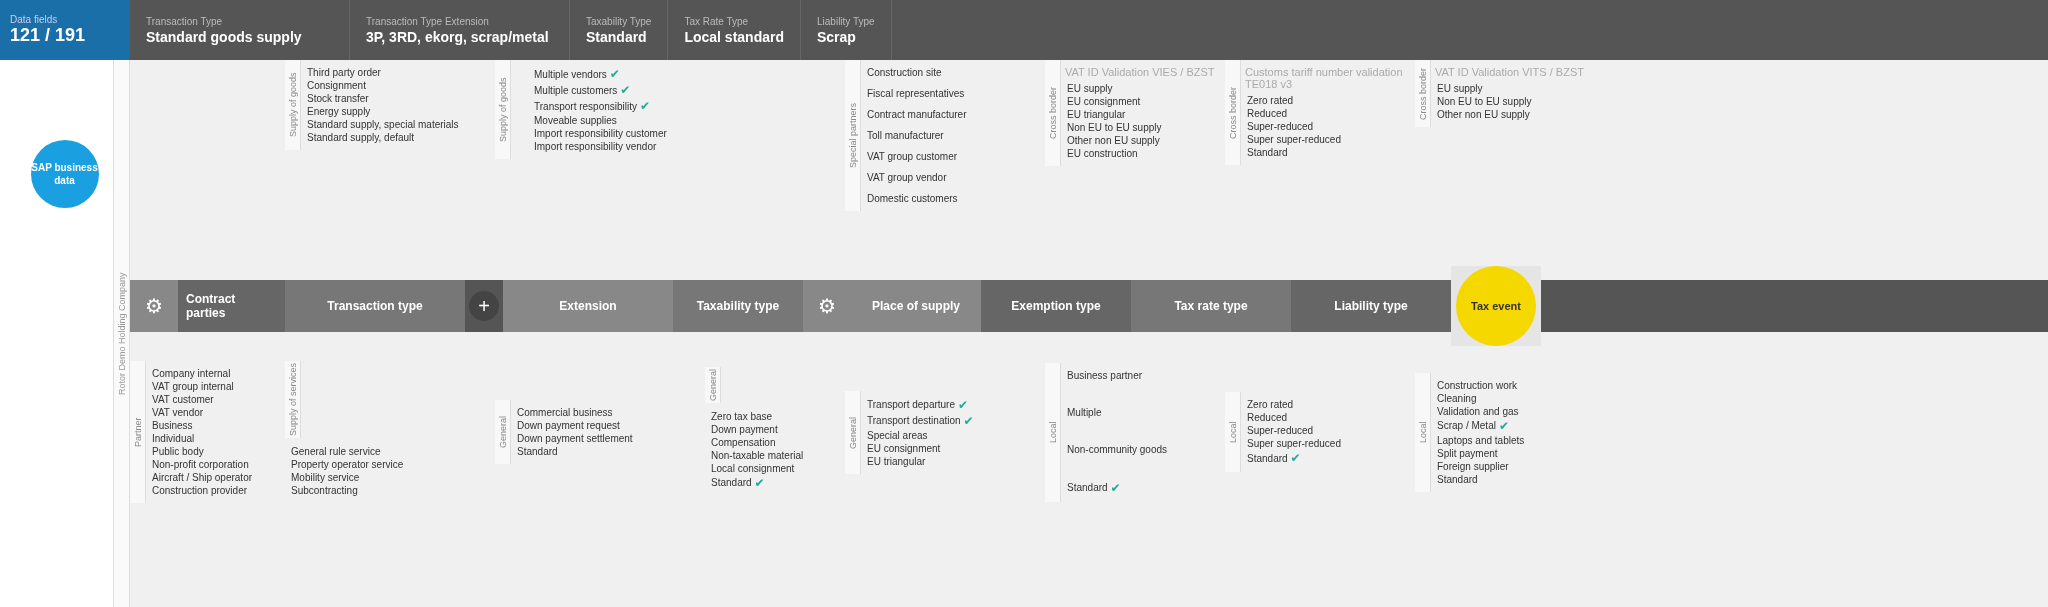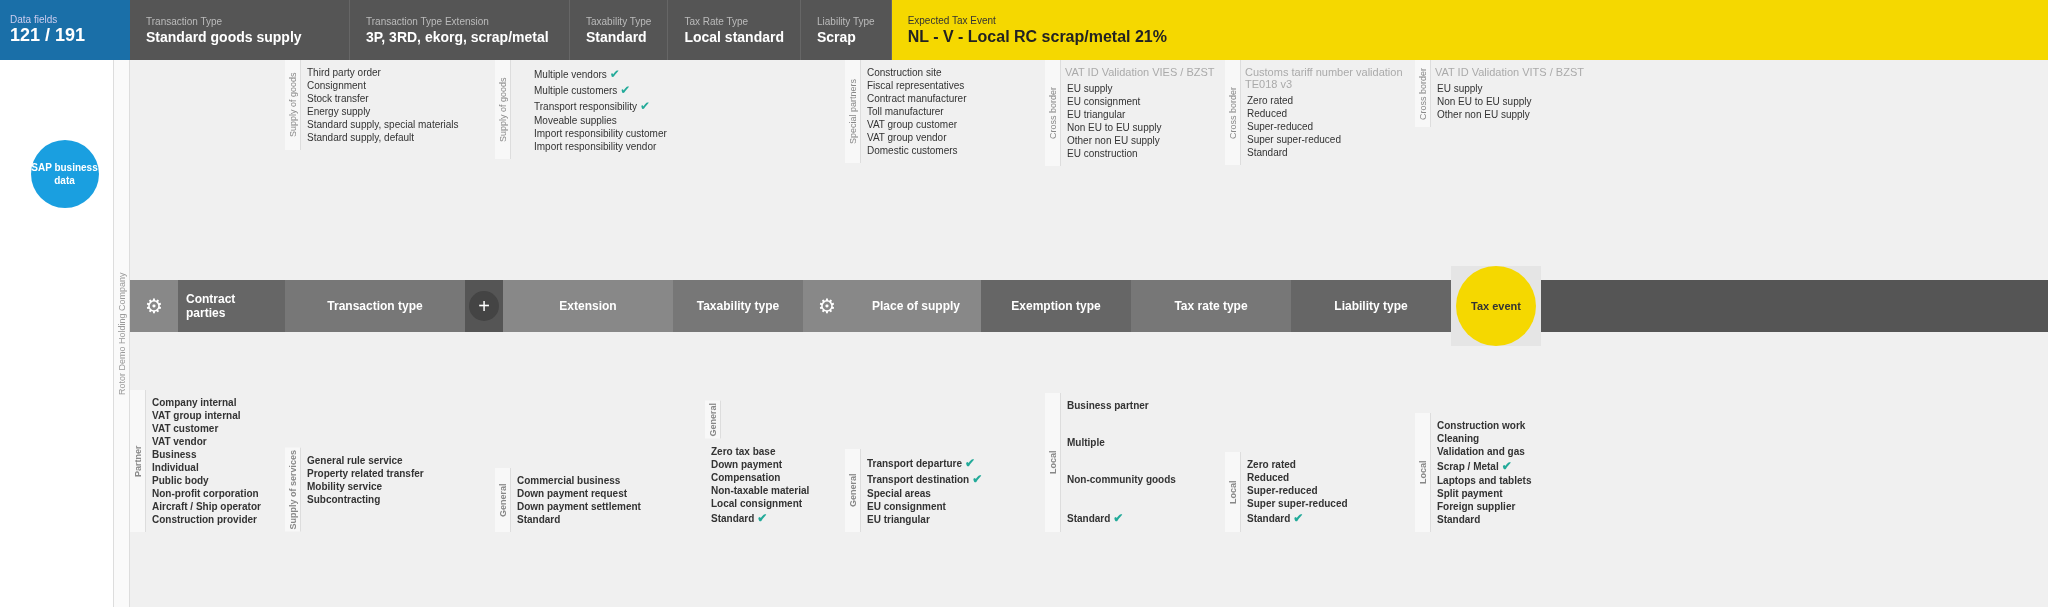--- a/index.html
+++ b/index.html
@@ -124,22 +124,21 @@
     .top-area-row {
       display: flex;
       flex-direction: row;
       height: 220px;
       align-items: flex-start;
     }
     .bottom-area-row {
       display: flex;
       flex-direction: row;
       min-height: 200px;
-      align-items: flex-end;
-      font-weight: bold;
+      align-items: center;
     }
 
     .v-section-label {
       writing-mode: vertical-rl;
       transform: rotate(180deg);
       font-size: 9px;
       color: #888;
       white-space: nowrap;
       padding: 2px;
       border-left: 1px solid #ddd;
@@ -239,24 +238,20 @@
       <span class="value">Standard</span>
     </div>
     <div class="top-bar-section">
       <span class="label">Tax Rate Type</span>
       <span class="value">Local standard</span>
     </div>
     <div class="top-bar-section">
       <span class="label">Liability Type</span>
       <span class="value">Scrap</span>
     </div>
-    <div class="top-bar-expected">
-      <span class="label">Expected Tax Event</span>
-      <span class="value">NL - V - Local RC scrap/metal 21%</span>
-    </div>
   </div>
 
   <div class="main-area">
 
     <div class="left-sidebar">
       <div class="vertical-label">Rotor Demo Holding Company</div>
       <div class="sap-circle">
         <span>SAP business data</span>
       </div>
     </div>
@@ -289,21 +284,21 @@
               <div class="list-item">Moveable supplies</div>
               <div class="list-item">Import responsibility customer</div>
               <div class="list-item">Import responsibility vendor</div>
             </div>
           </div>
 
           <div style="width:140px; flex-shrink:0;"></div>
 
           <div style="display:flex; flex-direction:row; width:200px; flex-shrink:0;">
             <div class="v-section-label">Special partners</div>
-            <div style="display:flex; flex-direction:column; padding:6px 4px;">
+            <div style="display:flex; flex-direction:column; padding:6px 4px;gap:8px;">
               <div class="list-item">Construction site</div>
               <div class="list-item">Fiscal representatives</div>
               <div class="list-item">Contract manufacturer</div>
               <div class="list-item">Toll manufacturer</div>
               <div class="list-item">VAT group customer</div>
               <div class="list-item">VAT group vendor</div>
               <div class="list-item">Domestic customers</div>
             </div>
           </div>
 
@@ -403,25 +398,25 @@
               <div class="list-item">VAT vendor</div>
               <div class="list-item">Business</div>
               <div class="list-item">Individual</div>
               <div class="list-item">Public body</div>
               <div class="list-item">Non-profit corporation</div>
               <div class="list-item">Aircraft / Ship operator</div>
               <div class="list-item">Construction provider</div>
             </div>
           </div>
 
-          <div style="display:flex; flex-direction:row; width:210px; flex-shrink:0;">
+          <div style="display:flex; flex-direction:column; width:210px; flex-shrink:0;">
             <div class="v-section-label">Supply of services</div>
             <div style="display:flex; flex-direction:column; padding:6px 4px;">
               <div class="list-item">General rule service</div>
-              <div class="list-item">Property related transfer</div>
+              <div class="list-item">Property operator service</div>
               <div class="list-item">Mobility service</div>
               <div class="list-item">Subcontracting</div>
             </div>
           </div>
 
           <div style="display:flex; flex-direction:row; width:210px; flex-shrink:0;">
             <div class="v-section-label">General</div>
             <div style="display:flex; flex-direction:column; padding:6px 4px;">
               <div class="list-item">Commercial business</div>
               <div class="list-item">Down payment request</div>

